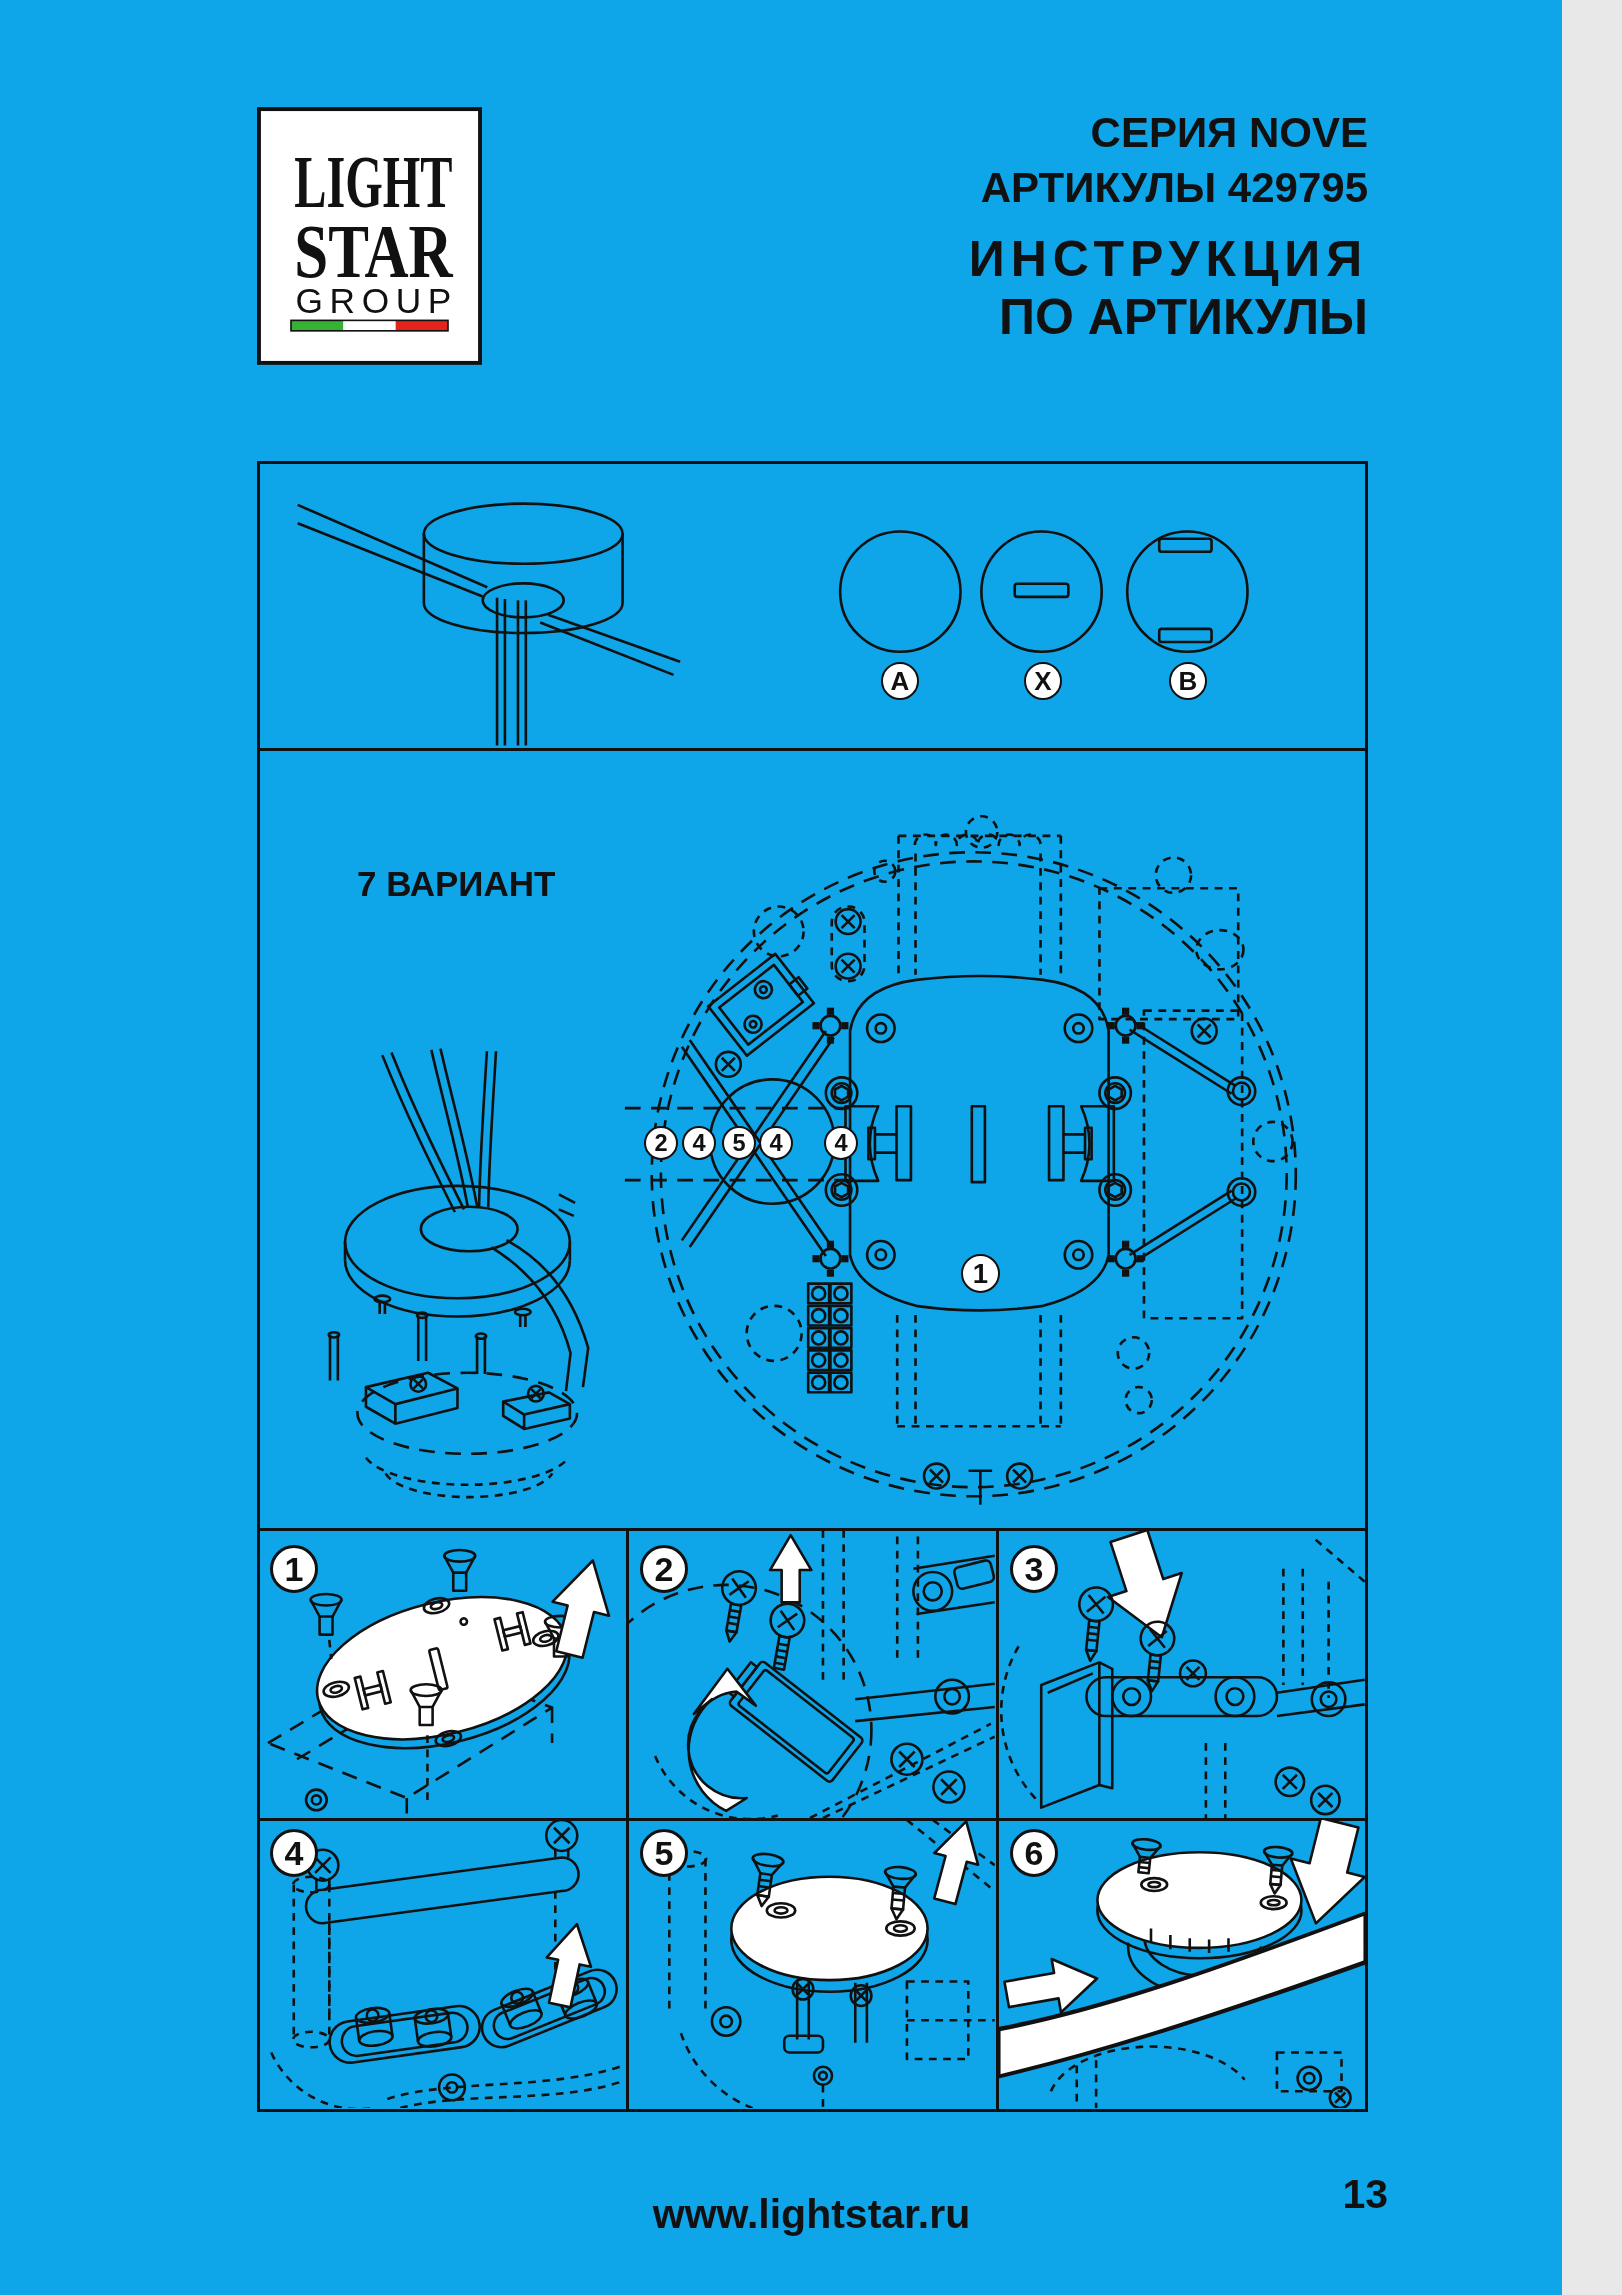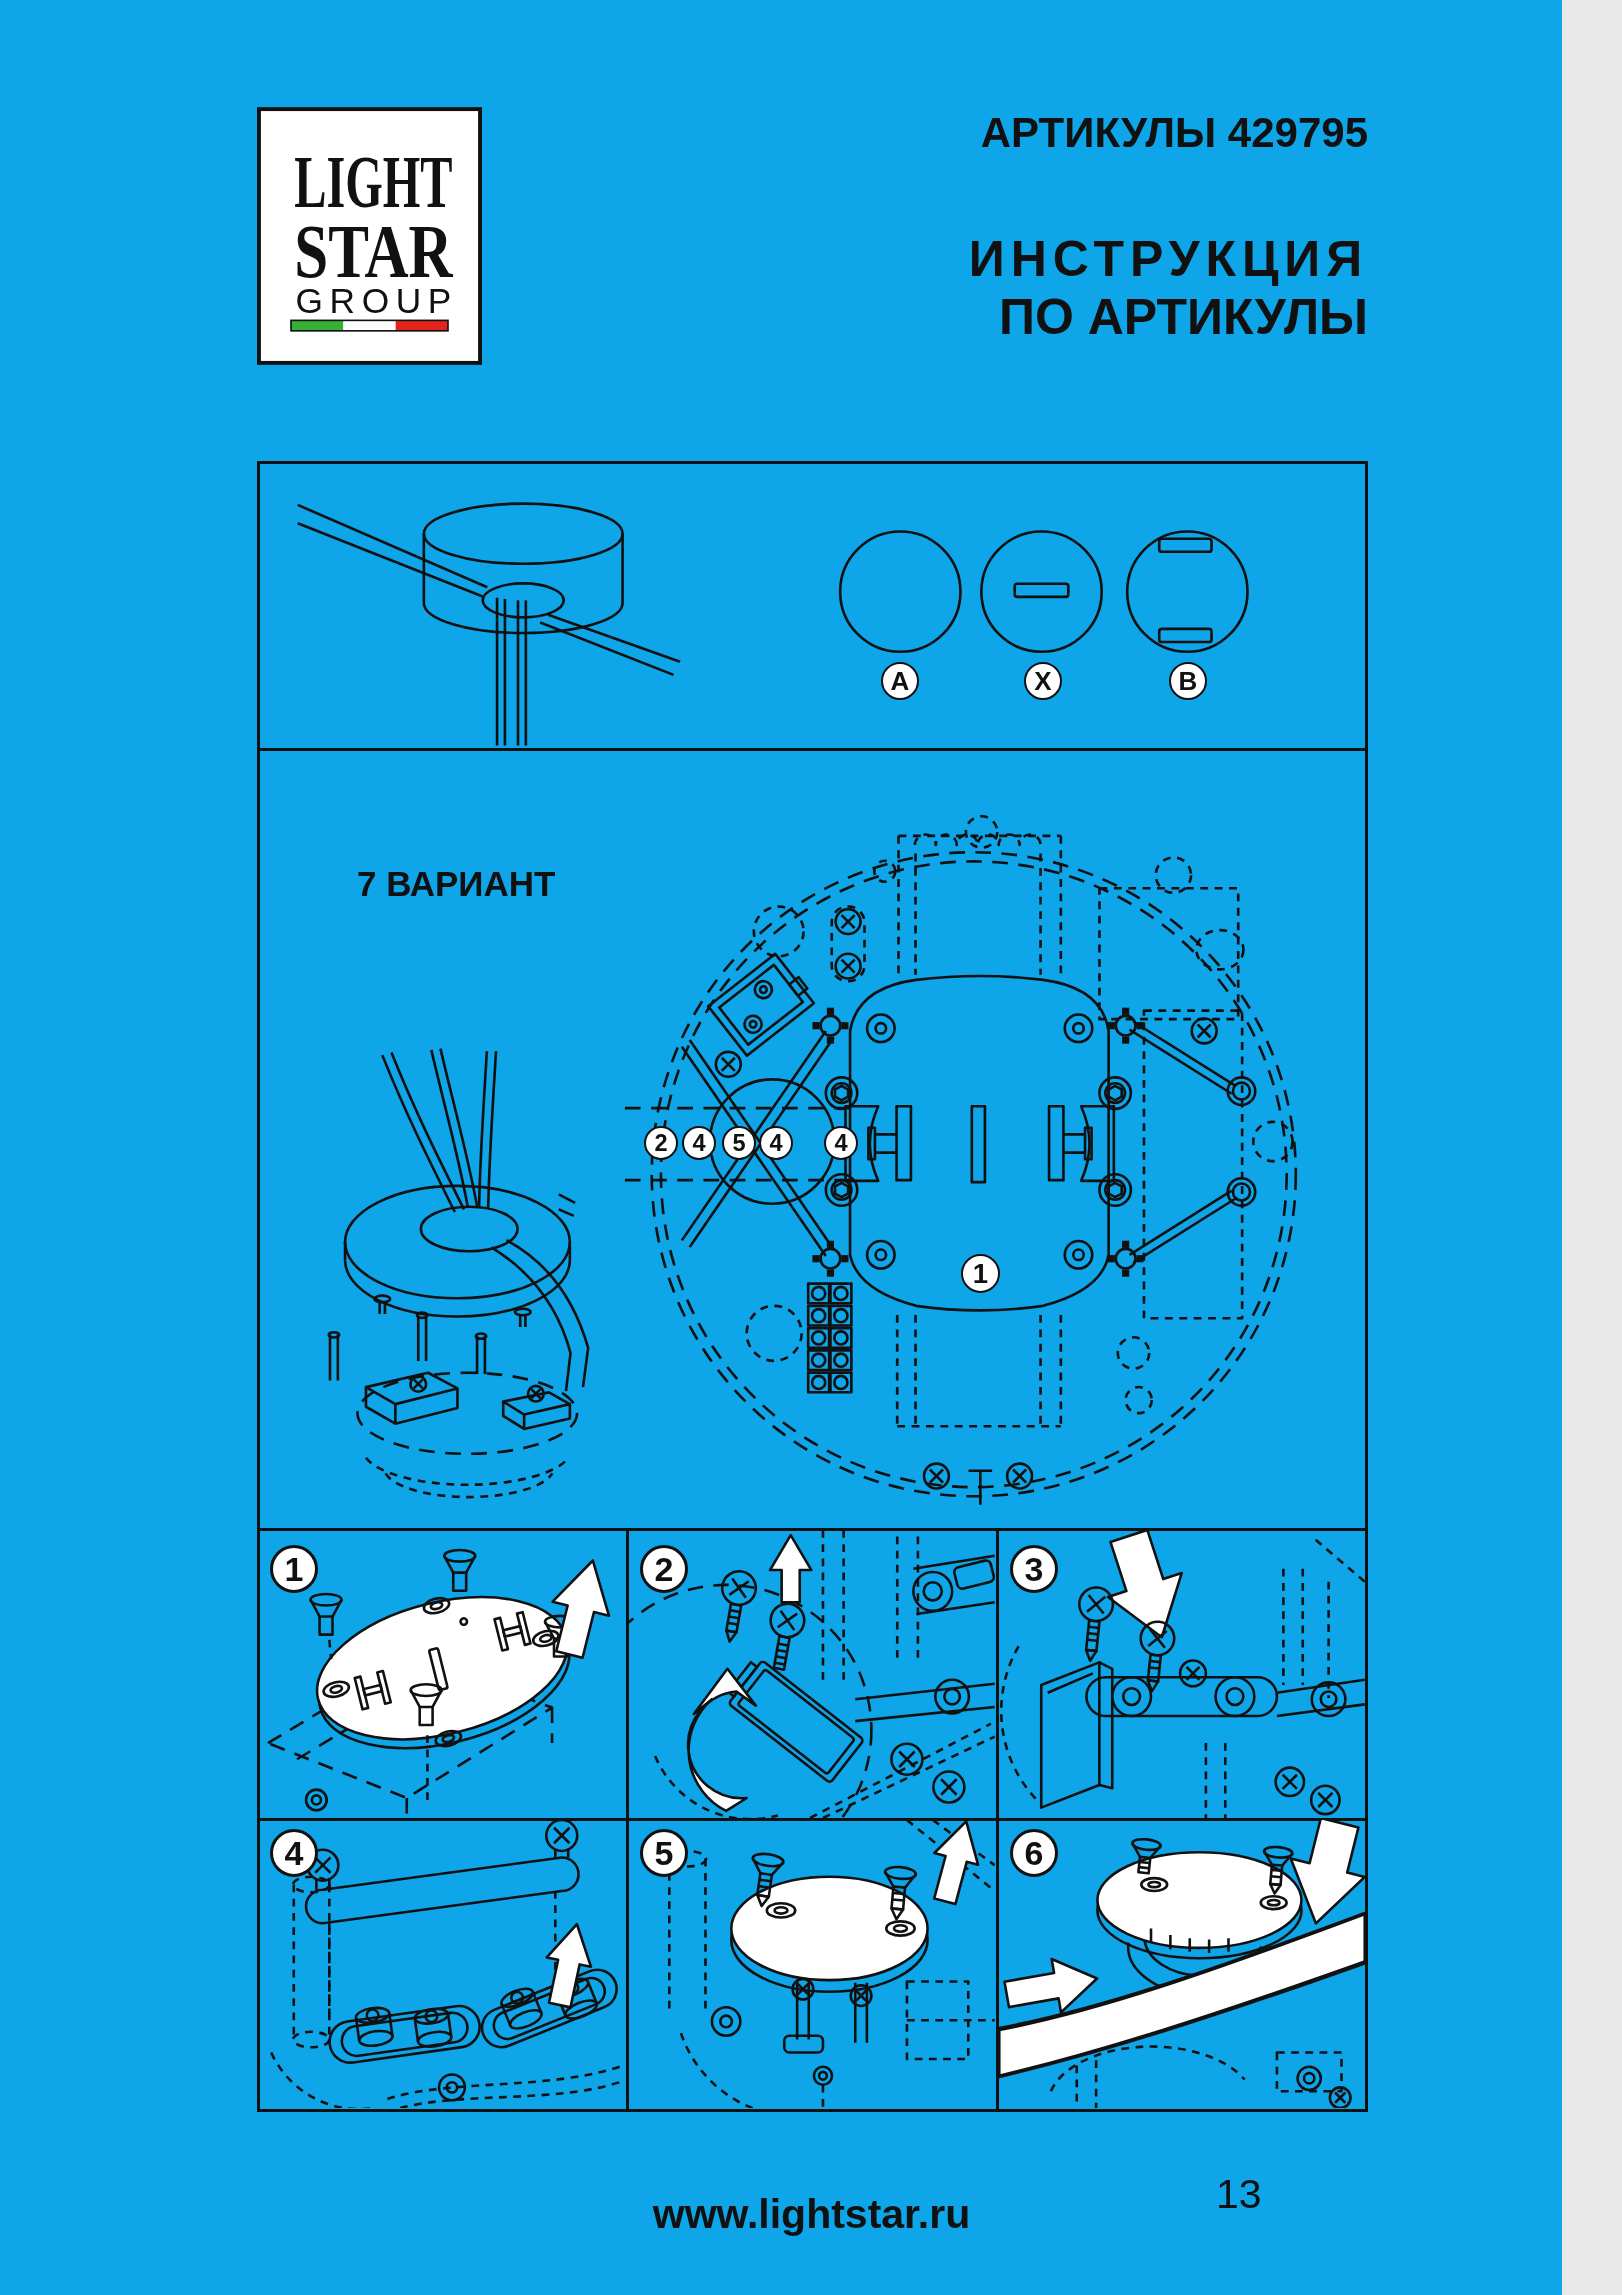--- a/index.html
+++ b/index.html
@@ -19,41 +19,42 @@
   .callout{width:34px;height:34px;font-size:23.6px;border-width:2.6px;}
   .callout-big{width:39px;height:39px;font-size:27.5px;border-width:2.6px;}
   .stepnum{width:48px;height:48px;font-size:34px;}
   .letter{width:38px;height:38px;font-size:26px;border-width:2.6px;}
   .hdr{position:absolute;left:720px;width:648px;text-align:right;font-weight:bold;}
   .hdr1{top:105px;font-size:42px;line-height:55px;}
   .hdr2{top:230px;font-size:50px;line-height:58px;}
   .sp{letter-spacing:5.9px;}
   .variant{position:absolute;left:357px;top:864px;font-size:35px;font-weight:bold;}
   .footer-url{position:absolute;left:0;width:1623px;top:2171px;text-align:center;font-size:41px;font-weight:bold;margin-top:20px;}
-  .footer-page{position:absolute;left:1216px;width:236px;top:2171px;text-align:left;font-size:41px;font-weight:normal;}
+  .footer-page{position:absolute;left:1152px;width:236px;top:2171px;text-align:right;font-size:41px;font-weight:bold;}
 </style>
 </head>
 <body>
 
 <div class="page">
 
   <svg class="abs" style="left:257px;top:107px;" width="225" height="258" viewBox="0 0 344 394">
     <rect x="3" y="3" width="338" height="388" fill="#fff" stroke="#111" stroke-width="6"></rect>
     <text x="57" y="152" font-family="Liberation Serif, serif" font-weight="bold" font-size="112" fill="#111" textLength="242" lengthAdjust="spacingAndGlyphs">LIGHT</text>
     <text x="57" y="259" font-family="Liberation Serif, serif" font-weight="bold" font-size="118" fill="#111" textLength="242" lengthAdjust="spacingAndGlyphs">STAR</text>
     <text x="59" y="314" font-family="Liberation Sans, sans-serif" font-size="54" fill="#111" textLength="238" lengthAdjust="spacing">GROUP</text>
     <g>
       <rect x="52" y="326" width="80" height="16" fill="#35b234"></rect>
       <rect x="132" y="326" width="80" height="16" fill="#ffffff"></rect>
       <rect x="212" y="326" width="80" height="16" fill="#e2241d"></rect>
       <rect x="52" y="326" width="240" height="16" fill="none" stroke="#111" stroke-width="2.5"></rect>
     </g>
   </svg>
 
   <div class="hdr hdr1">
+    <div>СЕРИЯ NOVE</div>
     <div>АРТИКУЛЫ 429795</div>
   </div>
   <div class="hdr hdr2">
     <div class="sp">ИНСТРУКЦИЯ</div>
     <div>ПО АРТИКУЛЫ</div>
   </div>
 
   <div class="frame" style="left:257px;top:461px;width:1111px;height:1651px;"></div>
   <div class="hline" style="left:257px;top:748px;width:1111px;height:3.3px;"></div>
   <div class="hline" style="left:257px;top:1528px;width:1111px;height:3.3px;"></div>

